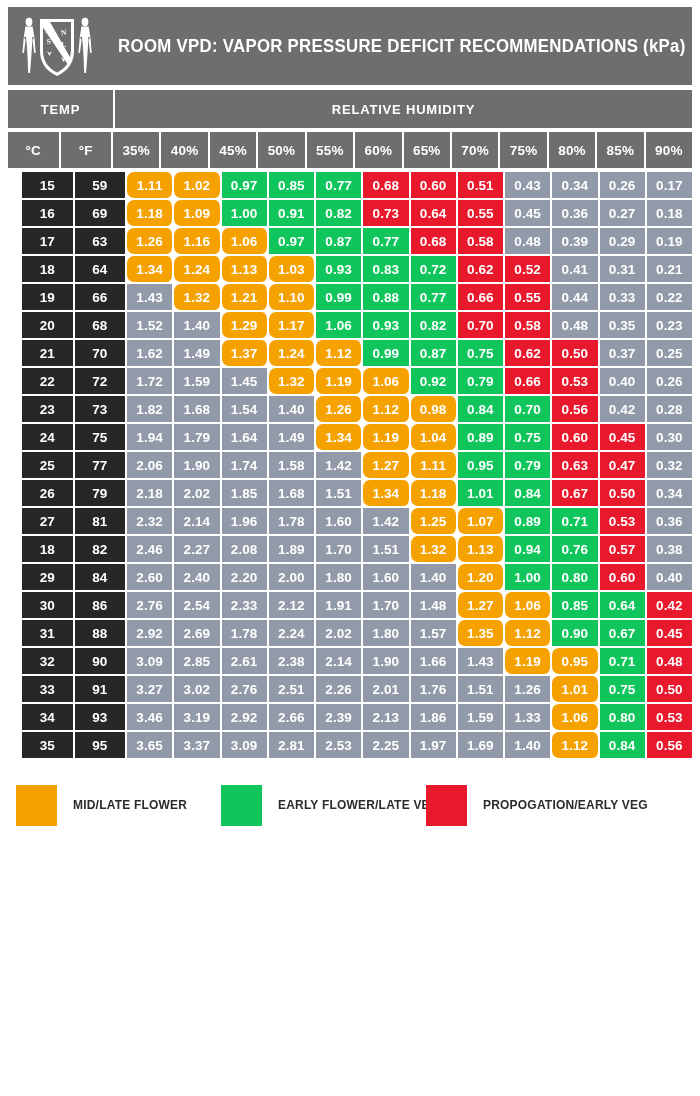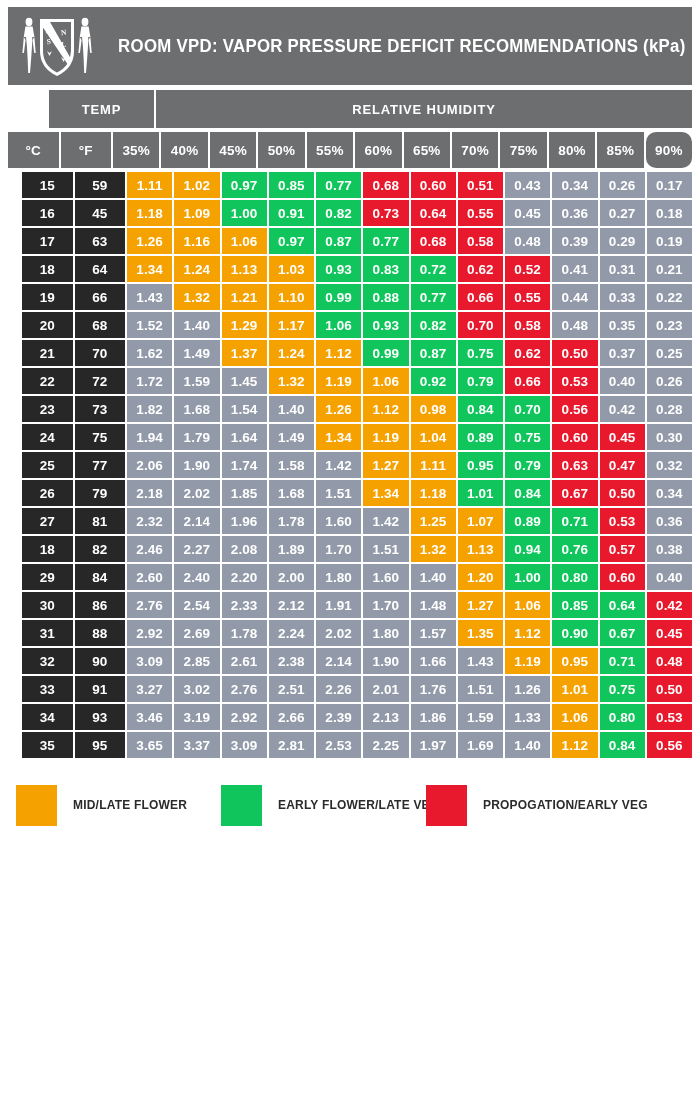--- a/index.html
+++ b/index.html
@@ -66,42 +66,42 @@
     font-size: 13px;
     font-weight: bold;
     letter-spacing: 0.8px;
     display: flex;
     align-items: center;
     justify-content: center;
     box-sizing: border-box;
     border-right: 2px solid #ffffff;
   }
   .grp-cell:last-child { border-right: none; }
-  .grp-temp { width: 107px; min-width: 107px; margin-left: 41px; }
+  .grp-temp { width: 107px; min-width: 107px; }
   .grp-rh { flex: 1; }
 
   
   .headrow {
     display: flex;
     margin: 4px 8px 0 8px;
     height: 36px;
   }
   .hd-cell {
     background: #6d6e70;
     color: #ffffff;
     font-size: 13.5px;
     font-weight: bold;
     display: flex;
     align-items: center;
     justify-content: center;
     box-sizing: border-box;
     border-right: 2px solid #ffffff;
     letter-spacing: 0.2px;
   }
-  .hd-cell:last-child { border-right: none; border-radius: 10px; }
+  .hd-cell:last-child { border-right: none; }
   .hd-temp { width: 52.5px; min-width: 52.5px; }
   .hd-rh { flex: 1; }
 
   
   .grid {
     margin: 4px 8px 0 8px;
     display: flex;
     flex-direction: column;
   }
   .row {
@@ -119,21 +119,21 @@
     font-weight: bold;
     color: #ffffff;
     box-sizing: border-box;
     border-right: 2px solid #ffffff;
     letter-spacing: 0.1px;
   }
   .cell:last-child { border-right: none; }
   .c-temp { width: 52.5px; min-width: 52.5px; background: #272727; }
   .c-val  { flex: 1; }
 
-  .bg-orange { background: #f5a100; }
+  .bg-orange { background: #f5a100; border-radius: 7px; }
   .bg-green  { background: #10c65c; }
   .bg-red    { background: #e8192c; }
   .bg-gray   { background: #929aa9; }
 
   
   .legend {
     display: flex;
     align-items: center;
     margin: 24px 0 0 16px;
     height: 46px;
@@ -236,21 +236,21 @@
         <div class="cell c-val bg-red">0.68</div>
         <div class="cell c-val bg-red">0.60</div>
         <div class="cell c-val bg-red">0.51</div>
         <div class="cell c-val bg-gray">0.43</div>
         <div class="cell c-val bg-gray">0.34</div>
         <div class="cell c-val bg-gray">0.26</div>
         <div class="cell c-val bg-gray">0.17</div>
       </div>
       <div class="row">
         <div class="cell c-temp">16</div>
-        <div class="cell c-temp">45</div>
+        <div class="cell c-temp">69</div>
         <div class="cell c-val bg-orange">1.18</div>
         <div class="cell c-val bg-orange">1.09</div>
         <div class="cell c-val bg-green">1.00</div>
         <div class="cell c-val bg-green">0.91</div>
         <div class="cell c-val bg-green">0.82</div>
         <div class="cell c-val bg-red">0.73</div>
         <div class="cell c-val bg-red">0.64</div>
         <div class="cell c-val bg-red">0.55</div>
         <div class="cell c-val bg-gray">0.45</div>
         <div class="cell c-val bg-gray">0.36</div>

